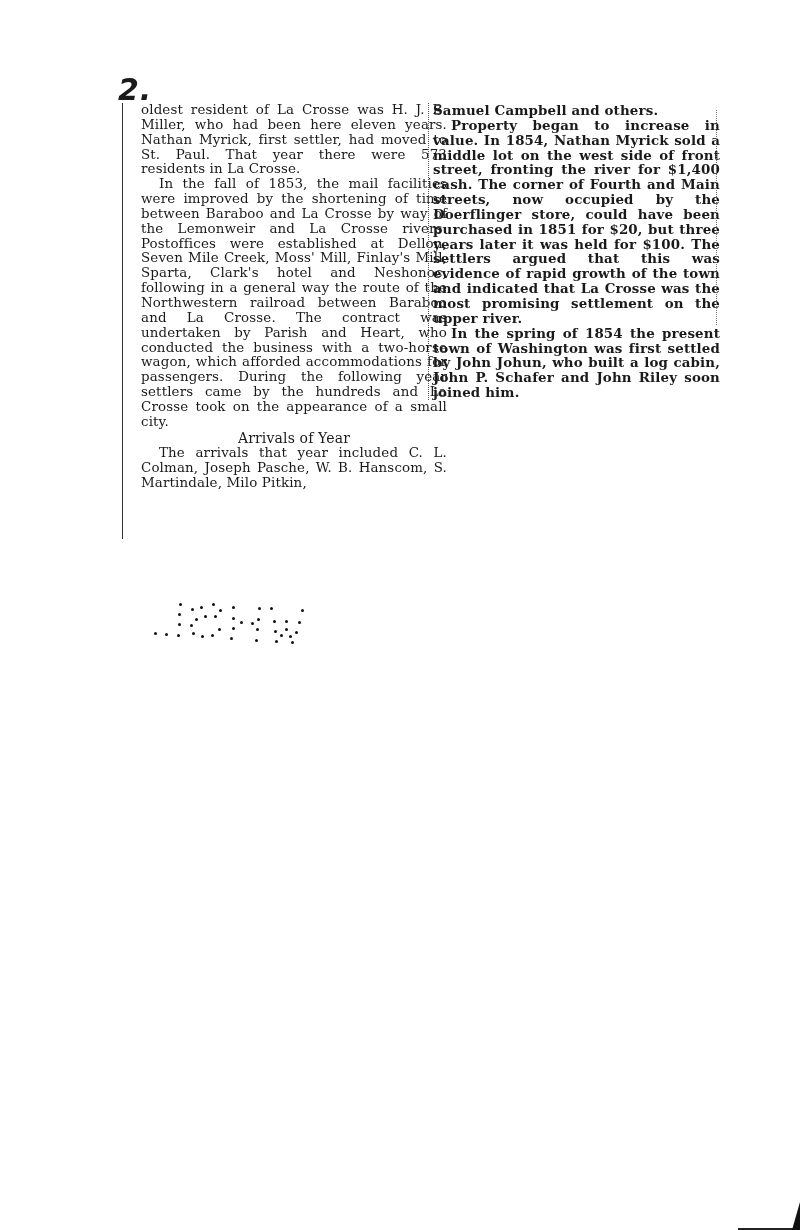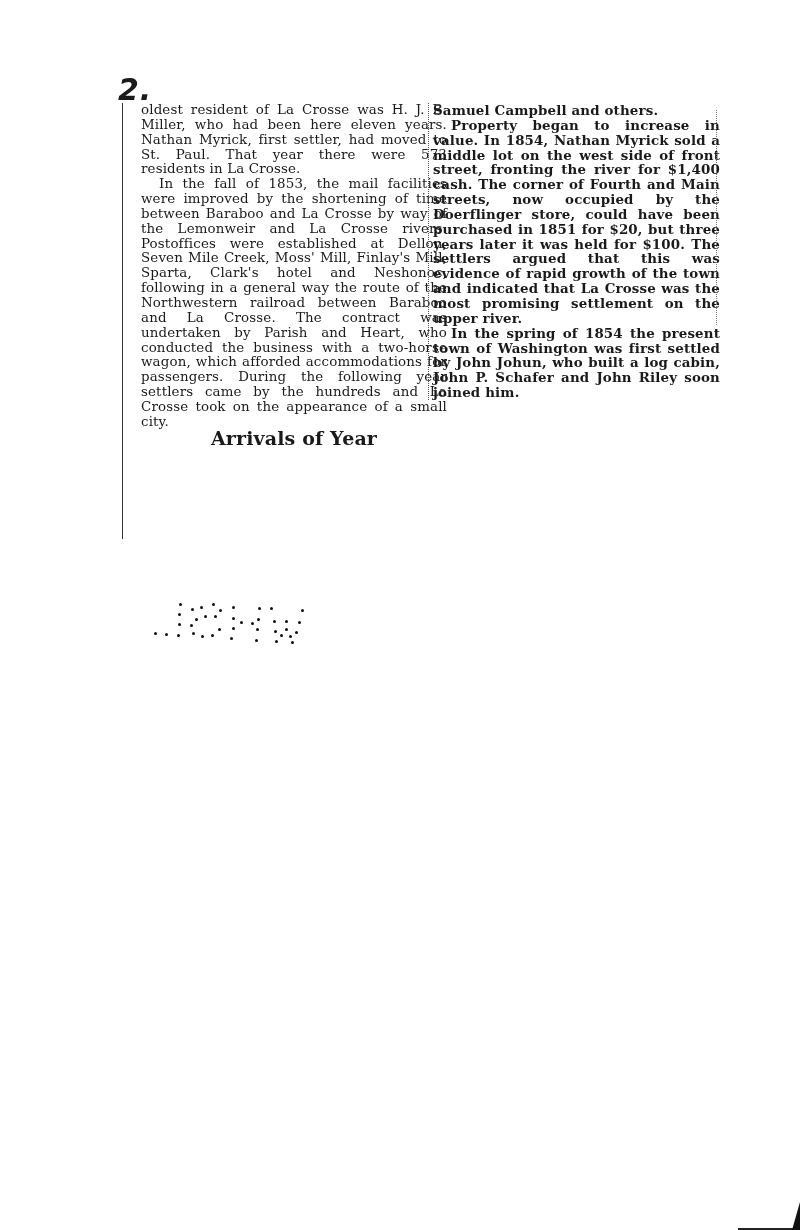--- a/index.html
+++ b/index.html
@@ -6,37 +6,38 @@
   body { width: 800px; height: 1230px; position: relative; overflow: hidden;
          font-family: "DejaVu Serif", "Liberation Serif", serif; color: #1a1a1a; }
   .page-number { position: absolute; left: 118px; top: 72px; font-size: 30px;
                  font-family: "DejaVu Sans", sans-serif; font-style: italic; font-weight: bold; letter-spacing: 1px; }
   .col { position: absolute; top: 103px; width: 306px; font-size: 13.4px; line-height: 14.85px;
          text-align: justify; letter-spacing: 0.15px; }
   .col p { margin: 0; }
   .col p.indent { text-indent: 18px; }
   .col-left { left: 122px; border-left: 1.5px solid #333; padding-left: 18px; height: 436px; }
   .col-right { left: 428px; border-left: 1.5px dotted #555; padding-left: 4px; width: 287px; font-weight: bold; }
-  .subhead { text-align: center; font-weight: bold; font-size: 19px; margin: 1px 0 1px 0 !important; }
+  .subhead { text-align: center; font-weight: normal; font-size: 14px; margin: 1px 0 1px 0 !important; }
   .rule-far { position: absolute; left: 716px; top: 110px; width: 1px; height: 215px; border-left: 1px dotted #777; }
   .dots { position: absolute; left: 140px; top: 590px; width: 170px; height: 55px; }
   .dots span { position: absolute; width: 3px; height: 3px; background: #111; border-radius: 50%; }
   .corner-mark { position: absolute; right: 0; bottom: 0; width: 8px; height: 28px; background: #111;
                  clip-path: polygon(100% 0, 100% 100%, 0 100%); }
   .bottom-line { position: absolute; left: 738px; bottom: 0; width: 58px; height: 2px; background: #222; }
 </style>
 </head>
 <body>
 
 <div class="page-number">2.</div>
 
 <div class="col col-left">
   <p>oldest resident of La Crosse was H. J. B. Miller, who had been here eleven years. Nathan Myrick, first settler, had moved to St. Paul. That year there were 573 residents in La Crosse.</p>
   <p class="indent">In the fall of 1853, the mail facilities were improved by the shortening of time between Baraboo and La Crosse by way of the Lemonweir and La Crosse rivers. Postoffices were established at Dellon, Seven Mile Creek, Moss' Mill, Finlay's Mill, Sparta, Clark's hotel and Neshonoc, following in a general way the route of the Northwestern railroad between Baraboo and La Crosse. The contract was undertaken by Parish and Heart, who conducted the business with a two-horse wagon, which afforded accommodations for passengers. During the following year settlers came by the hundreds and La Crosse took on the appearance of a small city.</p>
   <p class="subhead">Arrivals of Year</p>
+  <p class="indent">The arrivals that year included C. L. Colman, Joseph Pasche, W. B. Hanscom, S. Martindale, Milo Pitkin,</p>
 </div>
 
 <div class="col col-right">
   <p>Samuel Campbell and others.</p>
   <p class="indent">Property began to increase in value. In 1854, Nathan Myrick sold a middle lot on the west side of front street, fronting the river for $1,400 cash. The corner of Fourth and Main streets, now occupied by the Doerflinger store, could have been purchased in 1851 for $20, but three years later it was held for $100. The settlers argued that this was evidence of rapid growth of the town and indicated that La Crosse was the most promising settlement on the upper river.</p>
   <p class="indent">In the spring of 1854 the present town of Washington was first settled by John Johun, who built a log cabin, John P. Schafer and John Riley soon joined him.</p>
 </div>
 
 <div class="rule-far"></div>
 

